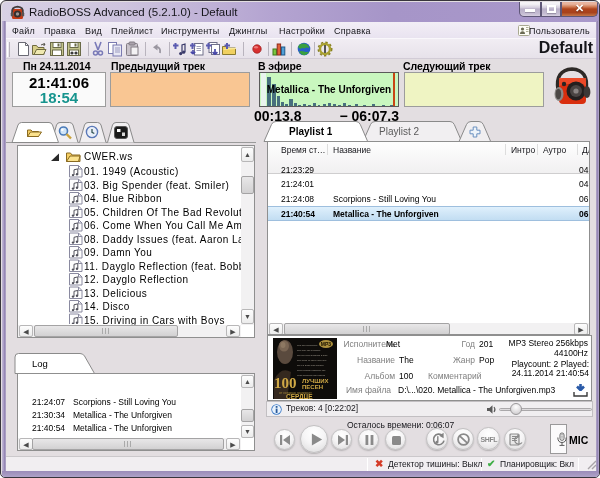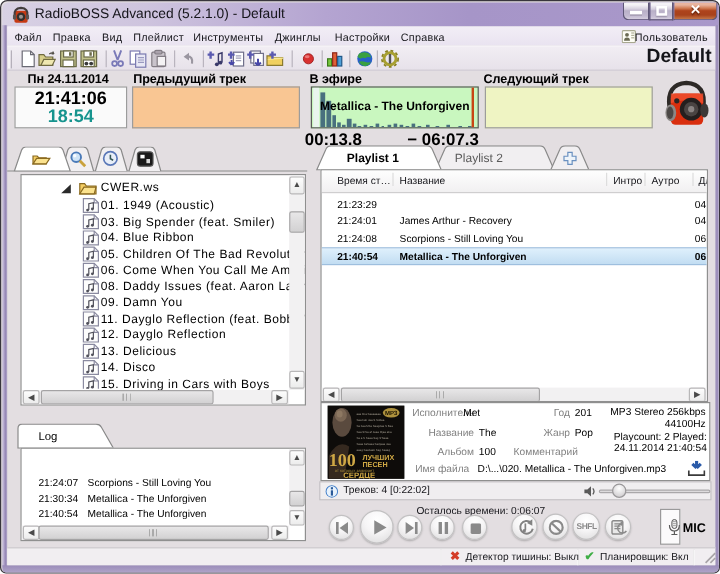--- a/index.html
+++ b/index.html
@@ -380,35 +380,34 @@
     <path d="M100 20.5 L107.5 3.5 Q108.7 0.5 112 0.5 L187 0.5 Q190 0.5 191.3 3.5 L198.7 20.5" fill="#f1eff1" stroke="#8a8a8a"></path>
     <path d="M196 20.5 L203.5 3.5 Q204.7 0.5 208 0.5 L216 0.5 Q219 0.5 220.3 3.5 L227.7 20.5" fill="#f1eff1" stroke="#8a8a8a"></path>
     <path d="M1 20.5 L8.5 3.5 Q9.7 0.5 13 0.5 L93 0.5 Q96 0.5 97.3 3.5 L104.7 20.5 Z" fill="#ffffff" stroke="#8a8a8a"></path>
     <text x="26" y="14" font-family="Liberation Sans" font-size="10" font-weight="bold">Playlist 1</text>
     <text x="116" y="14" font-family="Liberation Sans" font-size="10" fill="#5a5a5a">Playlist 2</text>
     <g transform="translate(207,6)">
         <path d="M3.2 0 h3.6 v3.2 h3.2 v3.6 h-3.2 v3.2 h-3.6 v-3.2 h-3.2 v-3.6 h3.2 z" fill="#eef4fa" stroke="#6a90c0" stroke-width="1"></path>
       </g>
   </svg>
   <div class="panel" id="ptable" style="left:266px;top:140px;width:323px;height:194px;">
-    <div class="hdrrow" style="left:0;top:0;width:321px;height:19px;">
+    <div class="hdrrow" style="left:0;top:0;width:321px;height:32px;">
       <div class="hdrcell" style="left:13px;">Время ст…</div>
       <div class="hdrcell" style="left:65px;">Название</div>
       <div class="hdrcell" style="left:243px;">Интро</div>
       <div class="hdrcell" style="left:275px;">Аутро</div>
       <div class="hdrcell" style="left:314px;">Дл</div>
       <div class="hdrsep" style="left:59px;"></div>
       <div class="hdrsep" style="left:237px;"></div>
       <div class="hdrsep" style="left:269px;"></div>
       <div class="hdrsep" style="left:309px;"></div>
     </div>
     <div class="prow" style="left:13px;top:20.5px;">21:23:29</div>
       <div class="prow" style="left:311px;top:20.5px;">04:</div>
     <div class="prow" style="left:13px;top:35px;">21:24:01</div>
-      <div class="prow" style="left:65px;top:35px;">James Arthur - Recovery</div>
       <div class="prow" style="left:311px;top:35px;">04:</div>
     <div class="prow" style="left:13px;top:49.5px;">21:24:08</div>
       <div class="prow" style="left:65px;top:49.5px;">Scorpions - Still Loving You</div>
       <div class="prow" style="left:311px;top:49.5px;">06:</div>
     <div id="selrow" style="left:0;top:64px;width:321px;height:15px;"></div>
     <div class="prow" style="left:13px;top:65px;font-weight:bold;">21:40:54</div>
       <div class="prow" style="left:65px;top:65px;font-weight:bold;">Metallica - The Unforgiven</div>
       <div class="prow" style="left:311px;top:65px;font-weight:bold;">06:</div>
     <div class="sb" style="left:0;top:181px;width:321px;height:12px;">
       <div class="sb-btn" style="left:1px;top:0;width:14px;height:12px;font-size:7px;line-height:11px;">◀</div>

